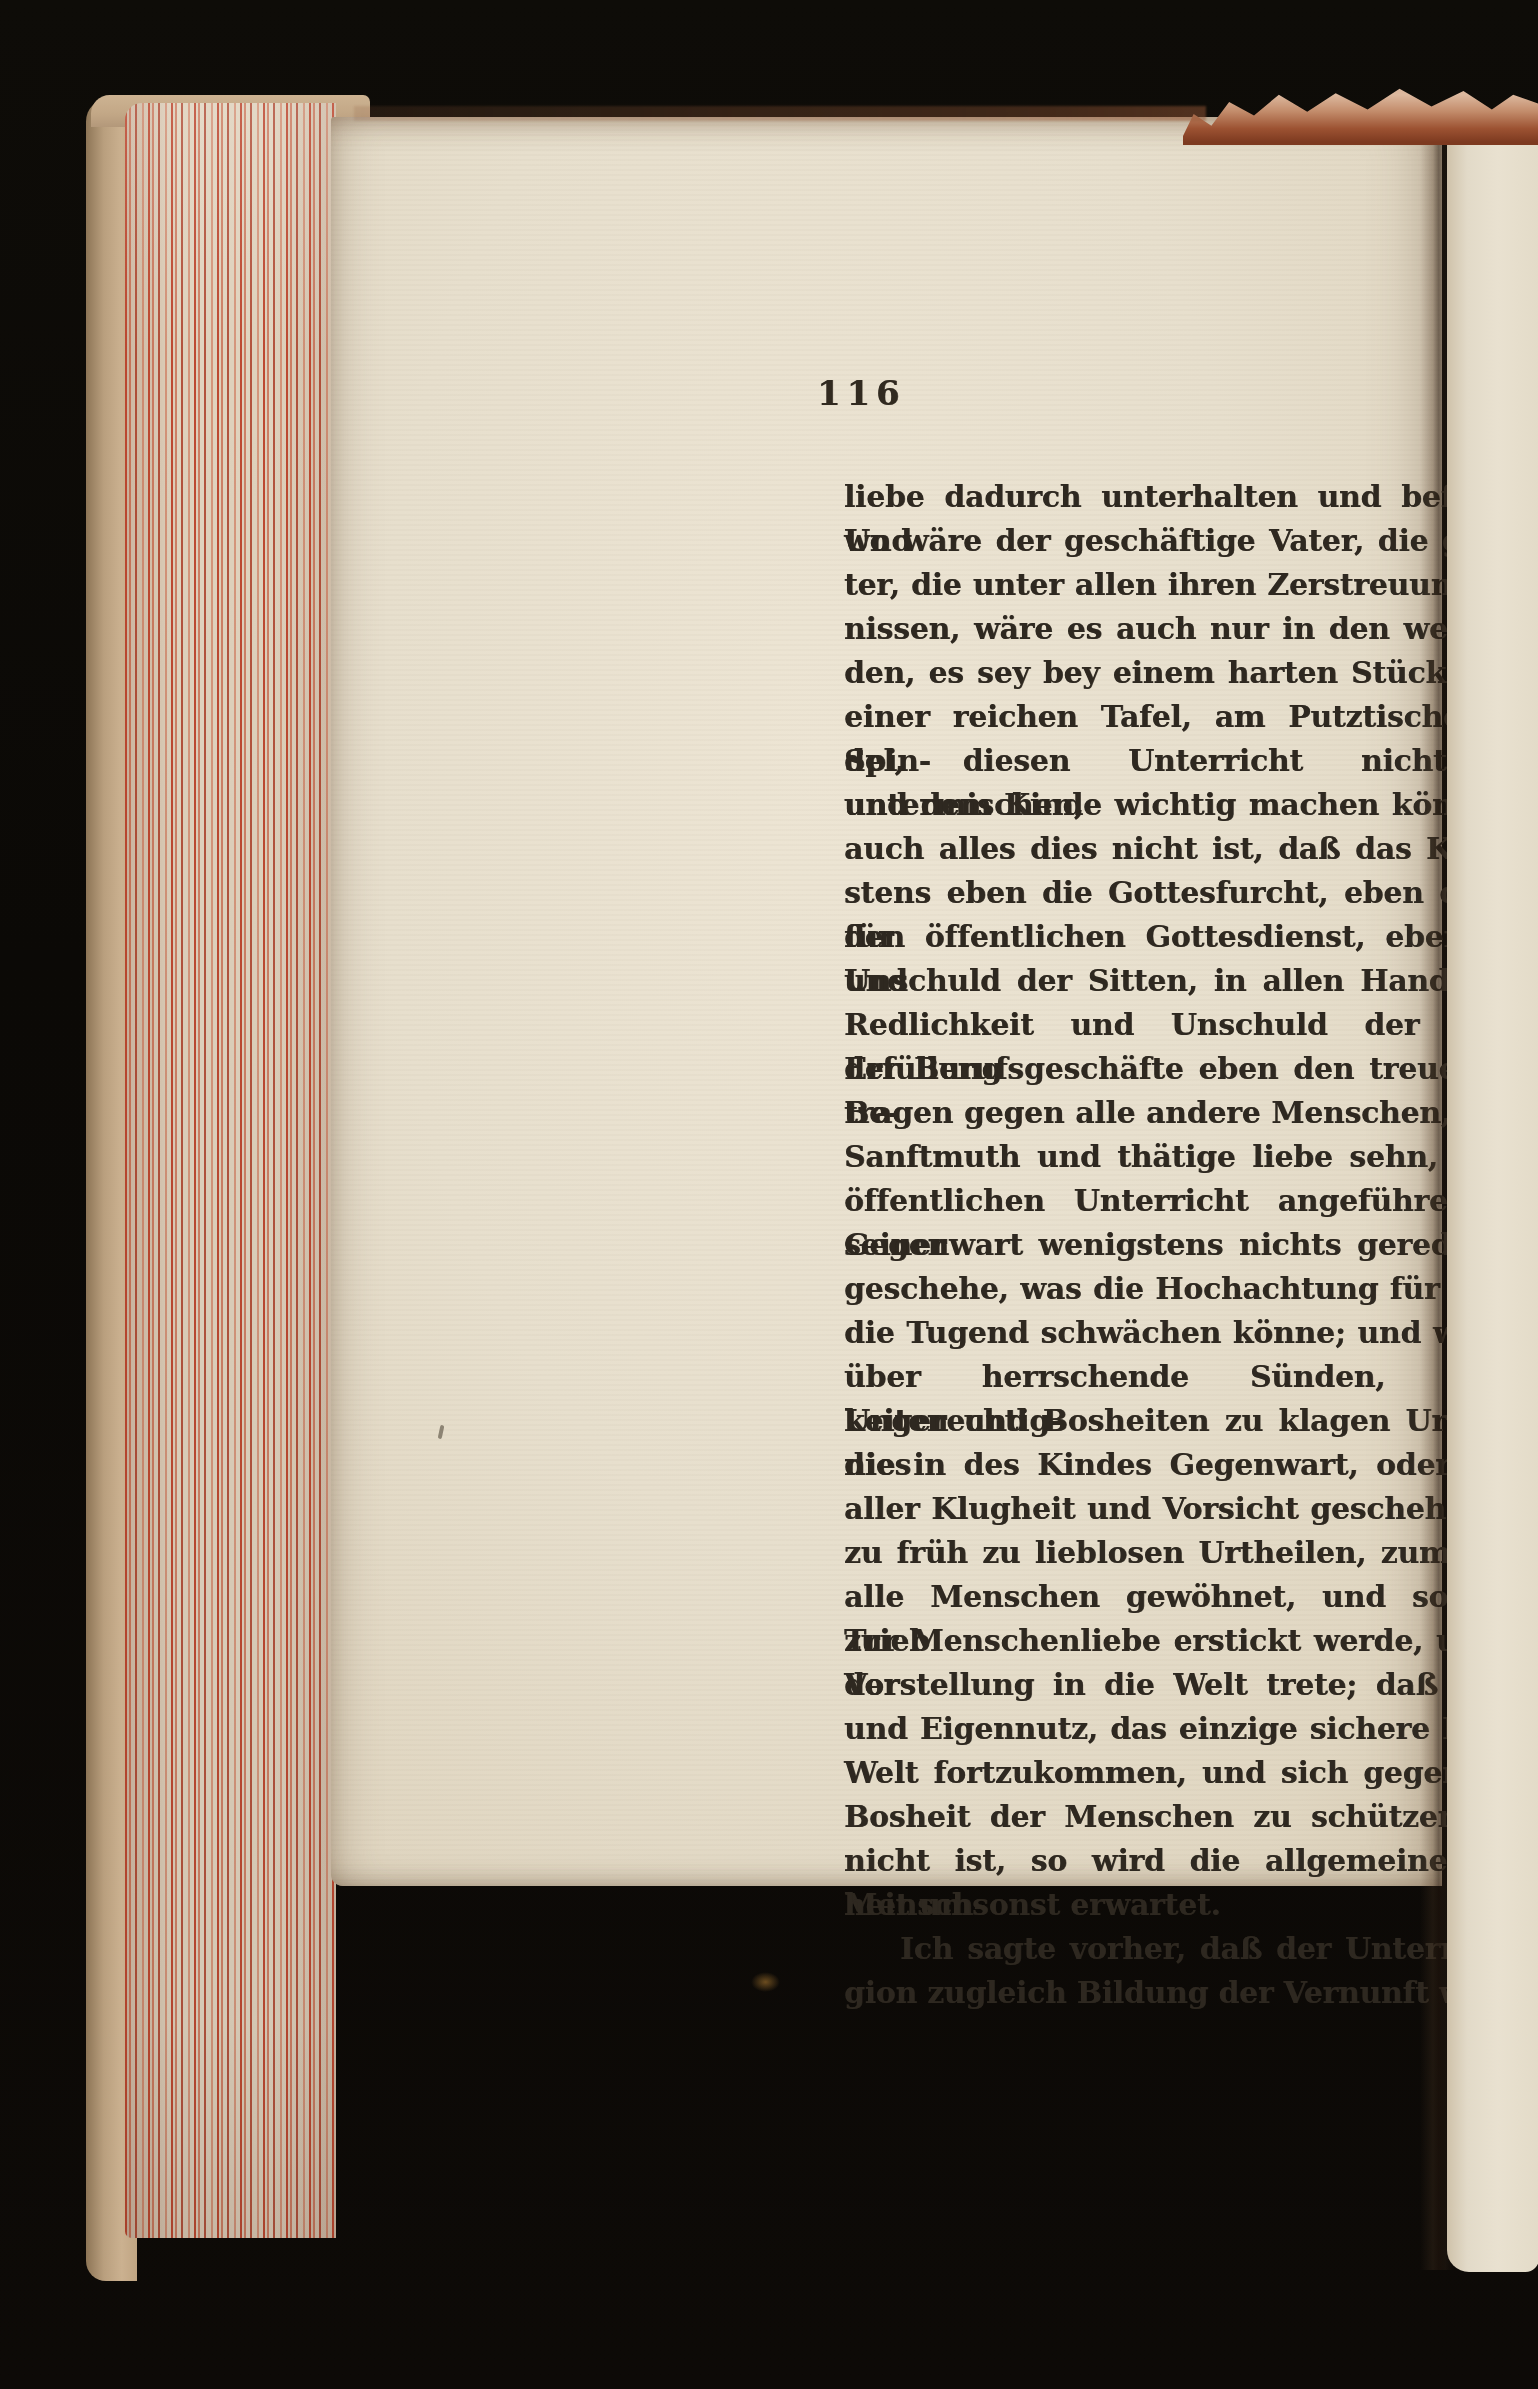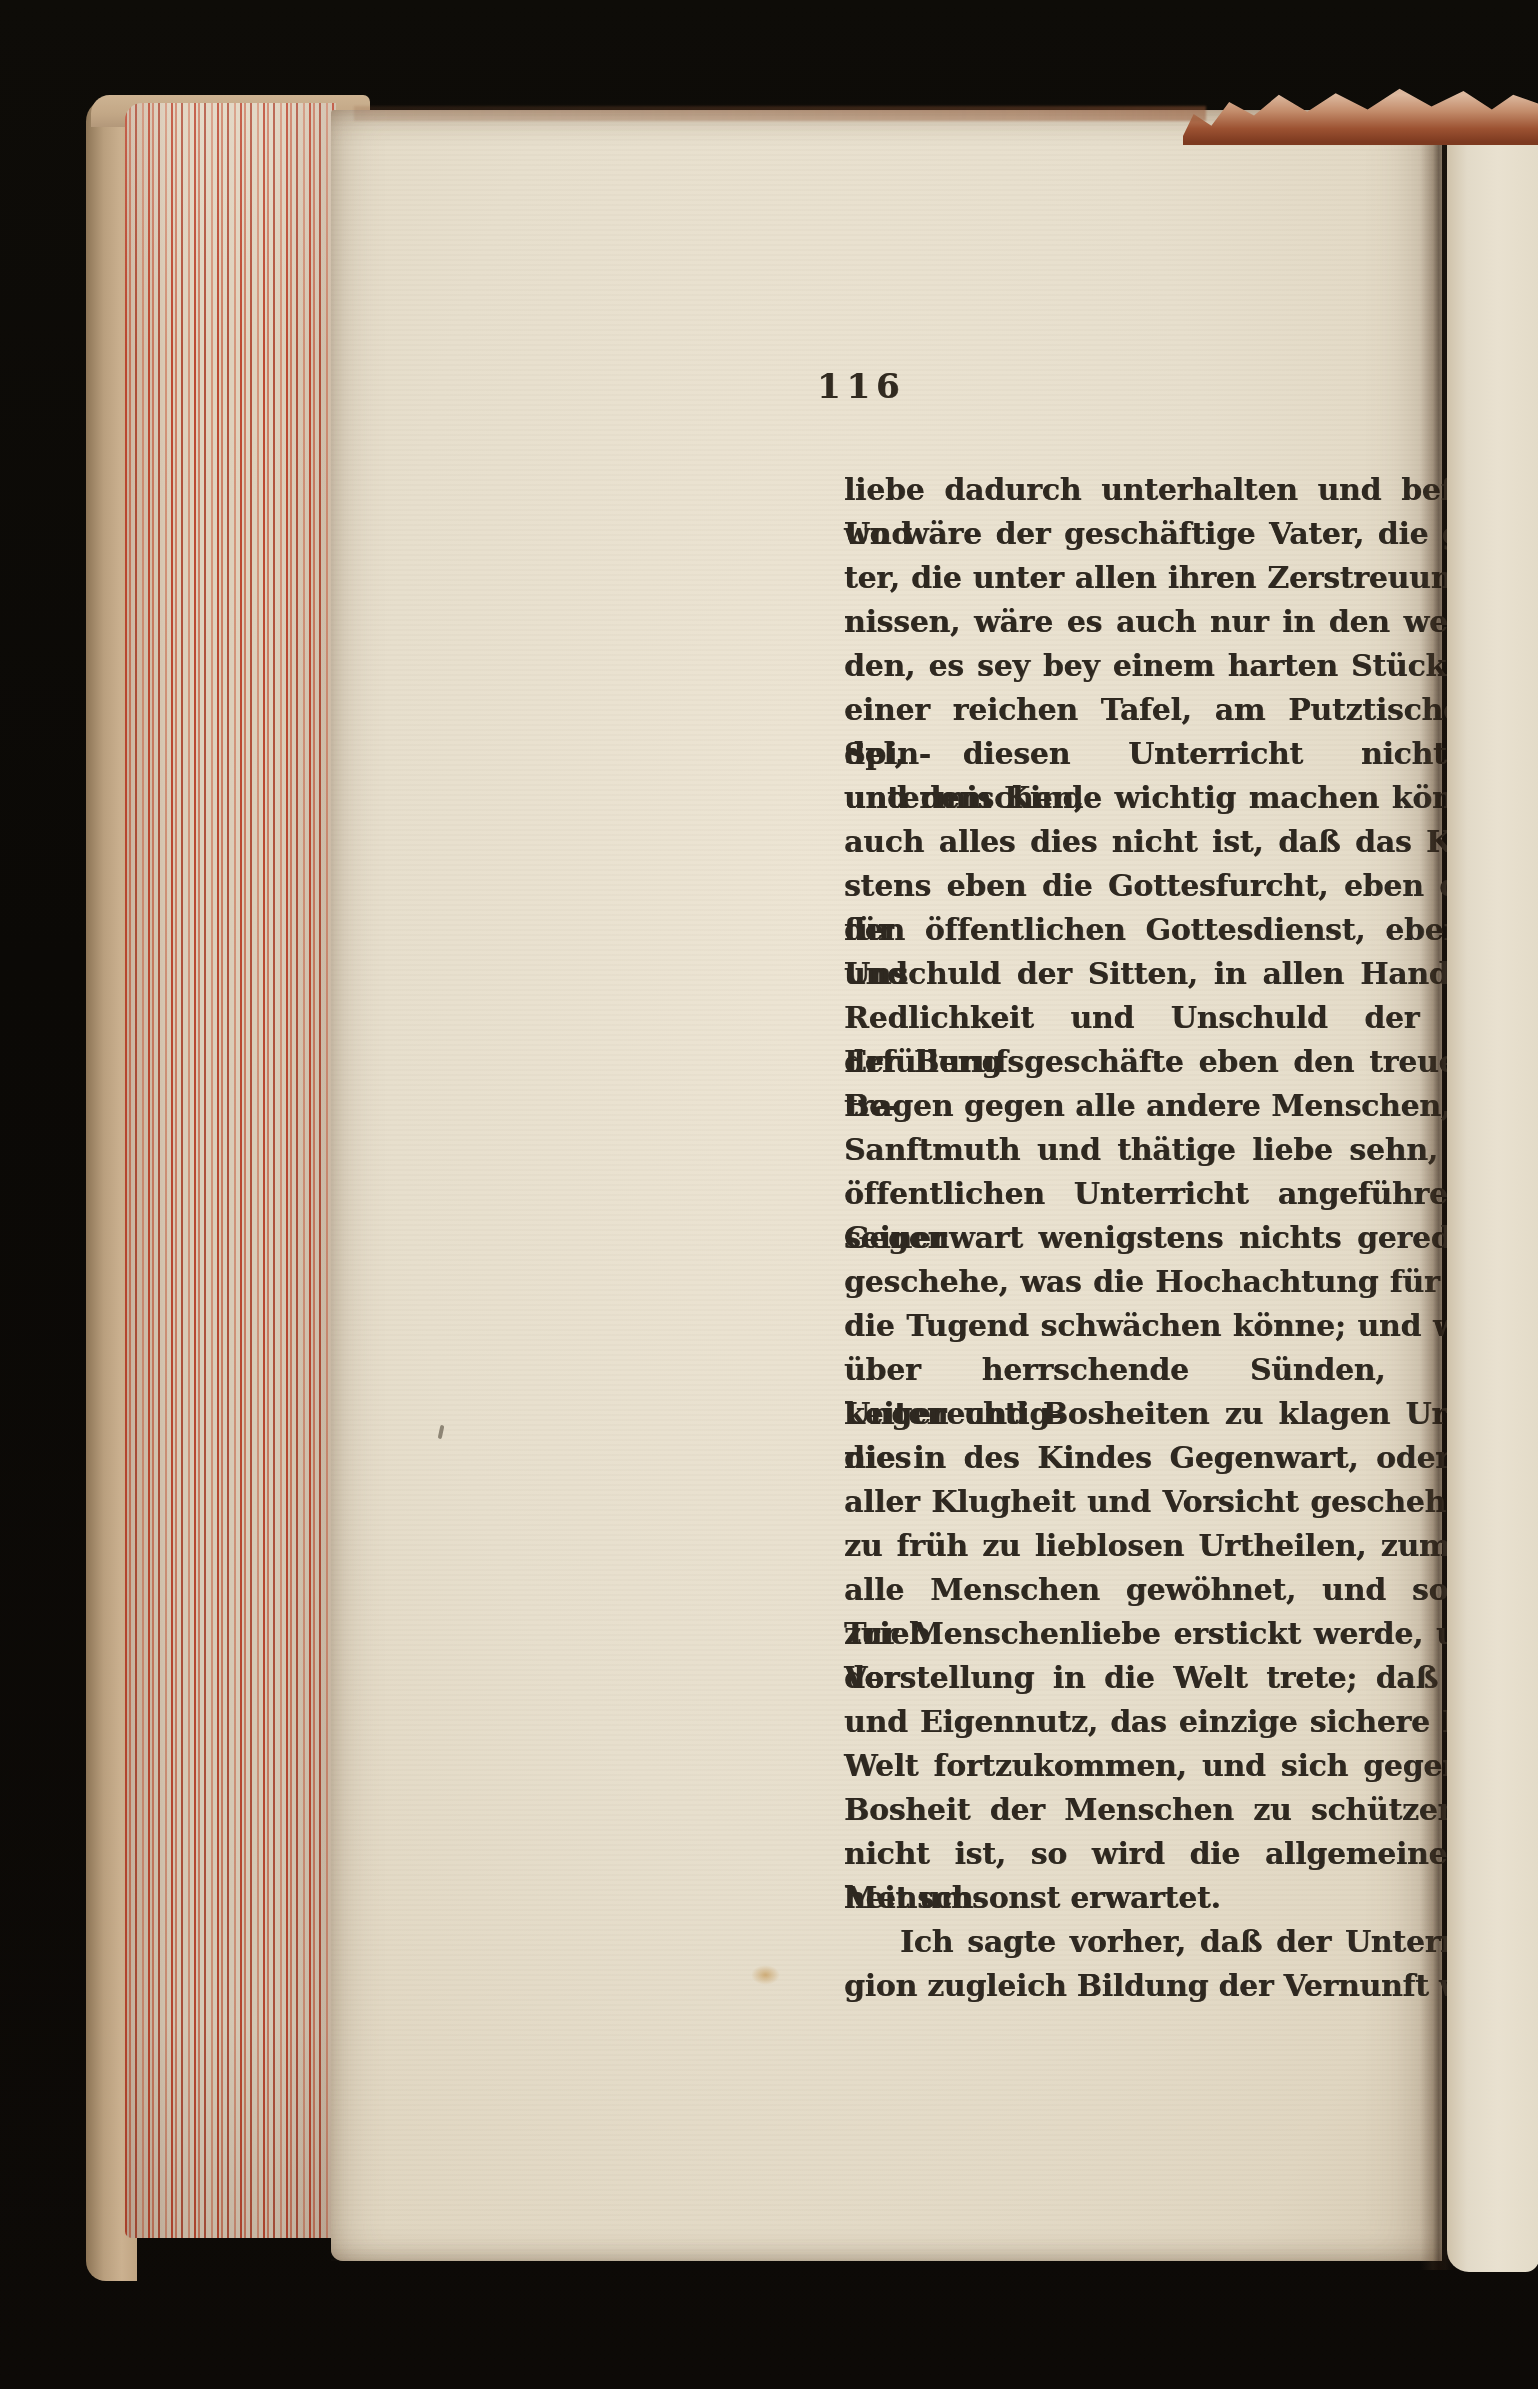--- a/index.html
+++ b/index.html
@@ -23,21 +23,21 @@
        linear-gradient(180deg, rgba(255,255,255,.14) 0%, rgba(0,0,0,0) 12%, rgba(0,0,0,.05) 90%, rgba(60,30,20,.15) 100%),
        repeating-linear-gradient(90deg,
          rgba(186,62,38,.92) 0 1.7px, rgba(228,202,180,.18) 1.7px 4.2px,
          rgba(196,84,55,.65) 4.2px 5.9px, rgba(238,222,202,.22) 5.9px 10px,
          rgba(168,52,30,.80) 10px 11.8px, rgba(230,210,188,.18) 11.8px 17px,
          rgba(205,100,70,.55) 17px 18.6px, rgba(236,219,198,.20) 18.6px 23px),
        linear-gradient(90deg, rgba(130,75,50,.28) 0%, rgba(0,0,0,0) 25%, rgba(0,0,0,0) 70%, rgba(120,80,60,.22) 100%);
      border-radius:17px 0 0 6.8px;}
 
   
-  .page-main{left:331px;top:110px;width:1111px;height:2151px;
+  .page-main{left:331px;top:117px;width:1111px;height:1769px;
      background:radial-gradient(ellipse at 44% 36%, #ede5d4 0%, #e7dfcd 50%, #e0d6c1 85%, #d7cbb4 100%);
      box-shadow:
        inset 29px 0 46px -25px rgba(120,95,70,.38),
        inset -41px 0 59px -29px rgba(95,70,48,.42),
        inset 0 17px 29px -17px rgba(115,78,50,.55),
        inset 0 -13.5px 22px -13.5px rgba(95,72,50,.40);
      border-radius:3.4px 0 0 11.8px;}
   .texture{left:0;top:0;right:0;bottom:0;pointer-events:none;
      background:repeating-linear-gradient(0deg, rgba(125,112,90,.035) 0 1.7px, rgba(0,0,0,0) 1.7px 5px);}
 

